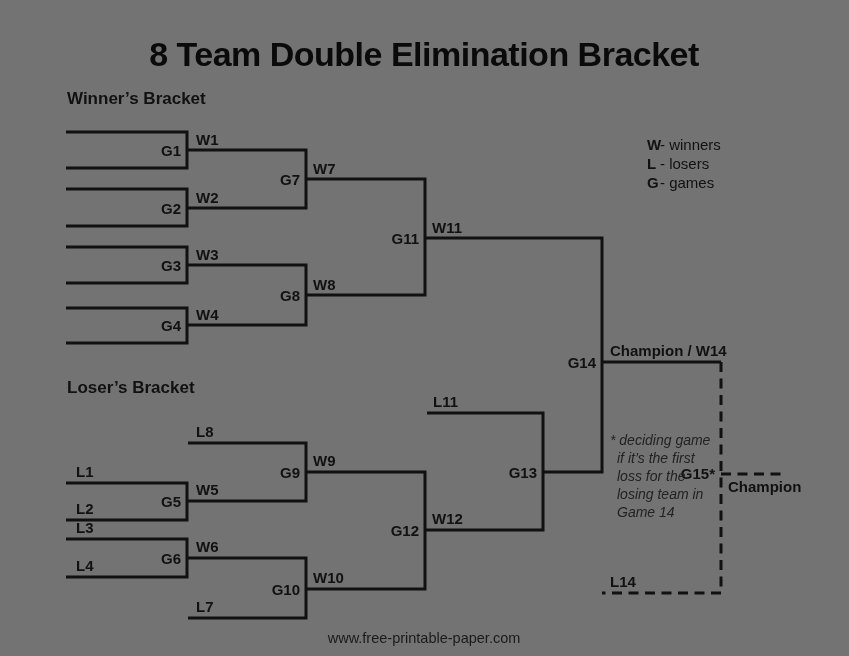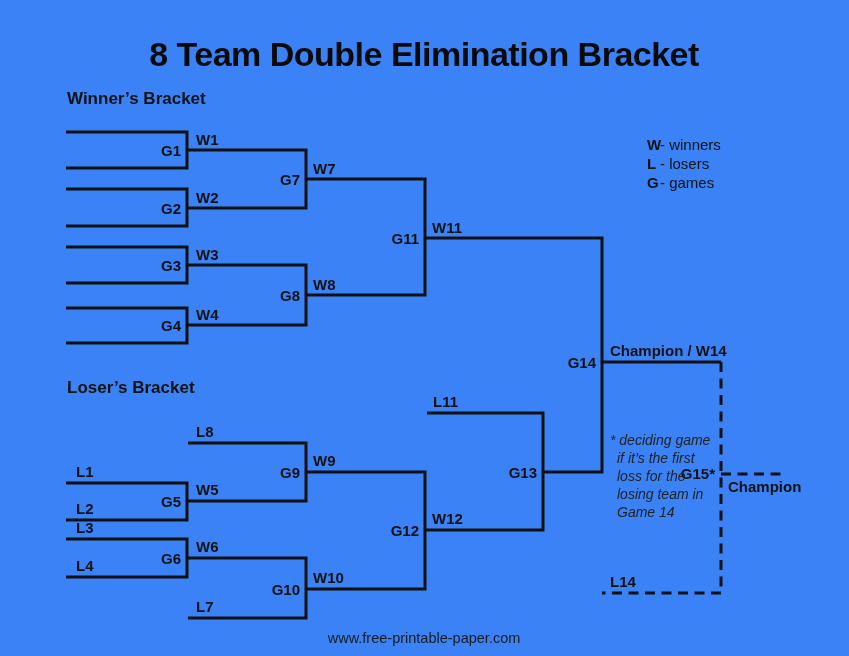--- a/index.html
+++ b/index.html
@@ -1,16 +1,16 @@
 <!DOCTYPE html>
 <html><head>
 <meta charset="utf-8">
 <style>
   html,body{margin:0;padding:0;background:#ffffff;}
-  .page{position:relative;width:849px;height:656px;background:#3b82f6;overflow:hidden;
+  .page{position:relative;width:849px;height:656px;background:#737373;overflow:hidden;
         font-family:"Liberation Sans",sans-serif;text-align:center;}
   svg{display:block;}
   .ln{fill:none;stroke:#111;stroke-width:3;}
   .dash{fill:none;stroke:#111;stroke-width:3;stroke-dasharray:10 6.5;}
   text{fill:#111;}
   .title{font:bold 34px "Liberation Sans",sans-serif;letter-spacing:-0.5px;text-anchor:middle;fill:#0a0a0a;}
   .section{font:bold 17px "Liberation Sans",sans-serif;}
   .lbl{font:bold 15px "Liberation Sans",sans-serif;}
   .end{text-anchor:end;}
   .leg-key{font:bold 15px "Liberation Sans",sans-serif;}

